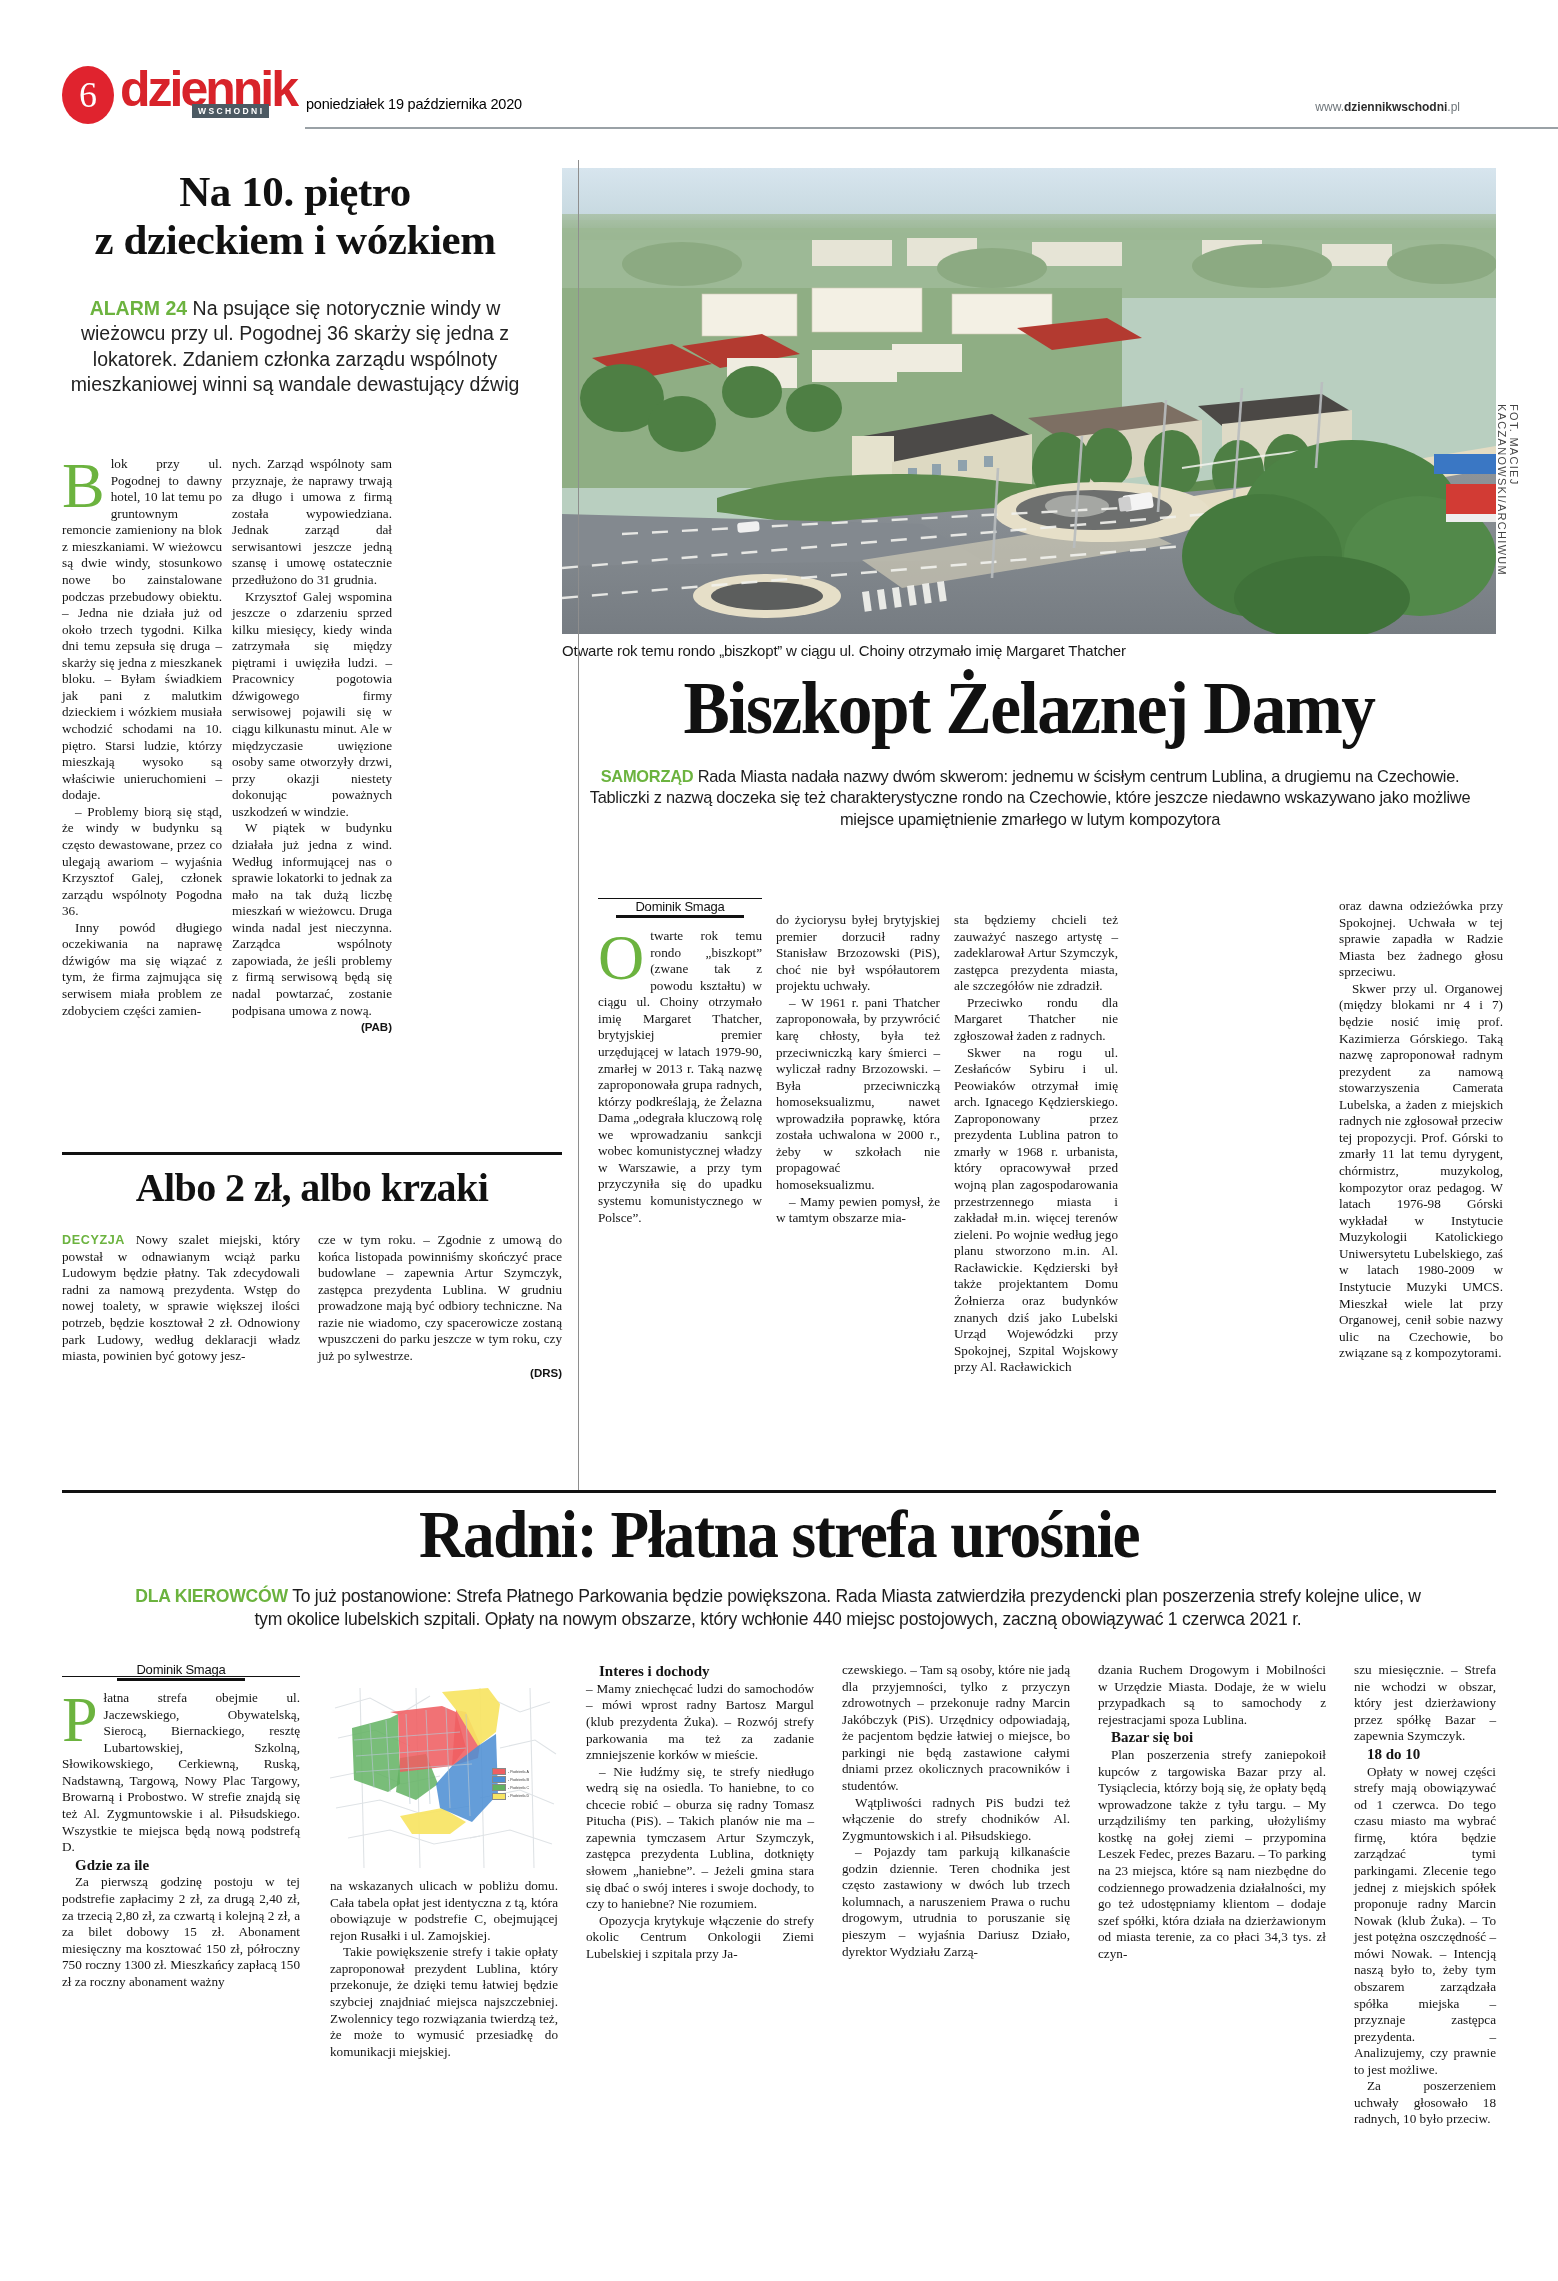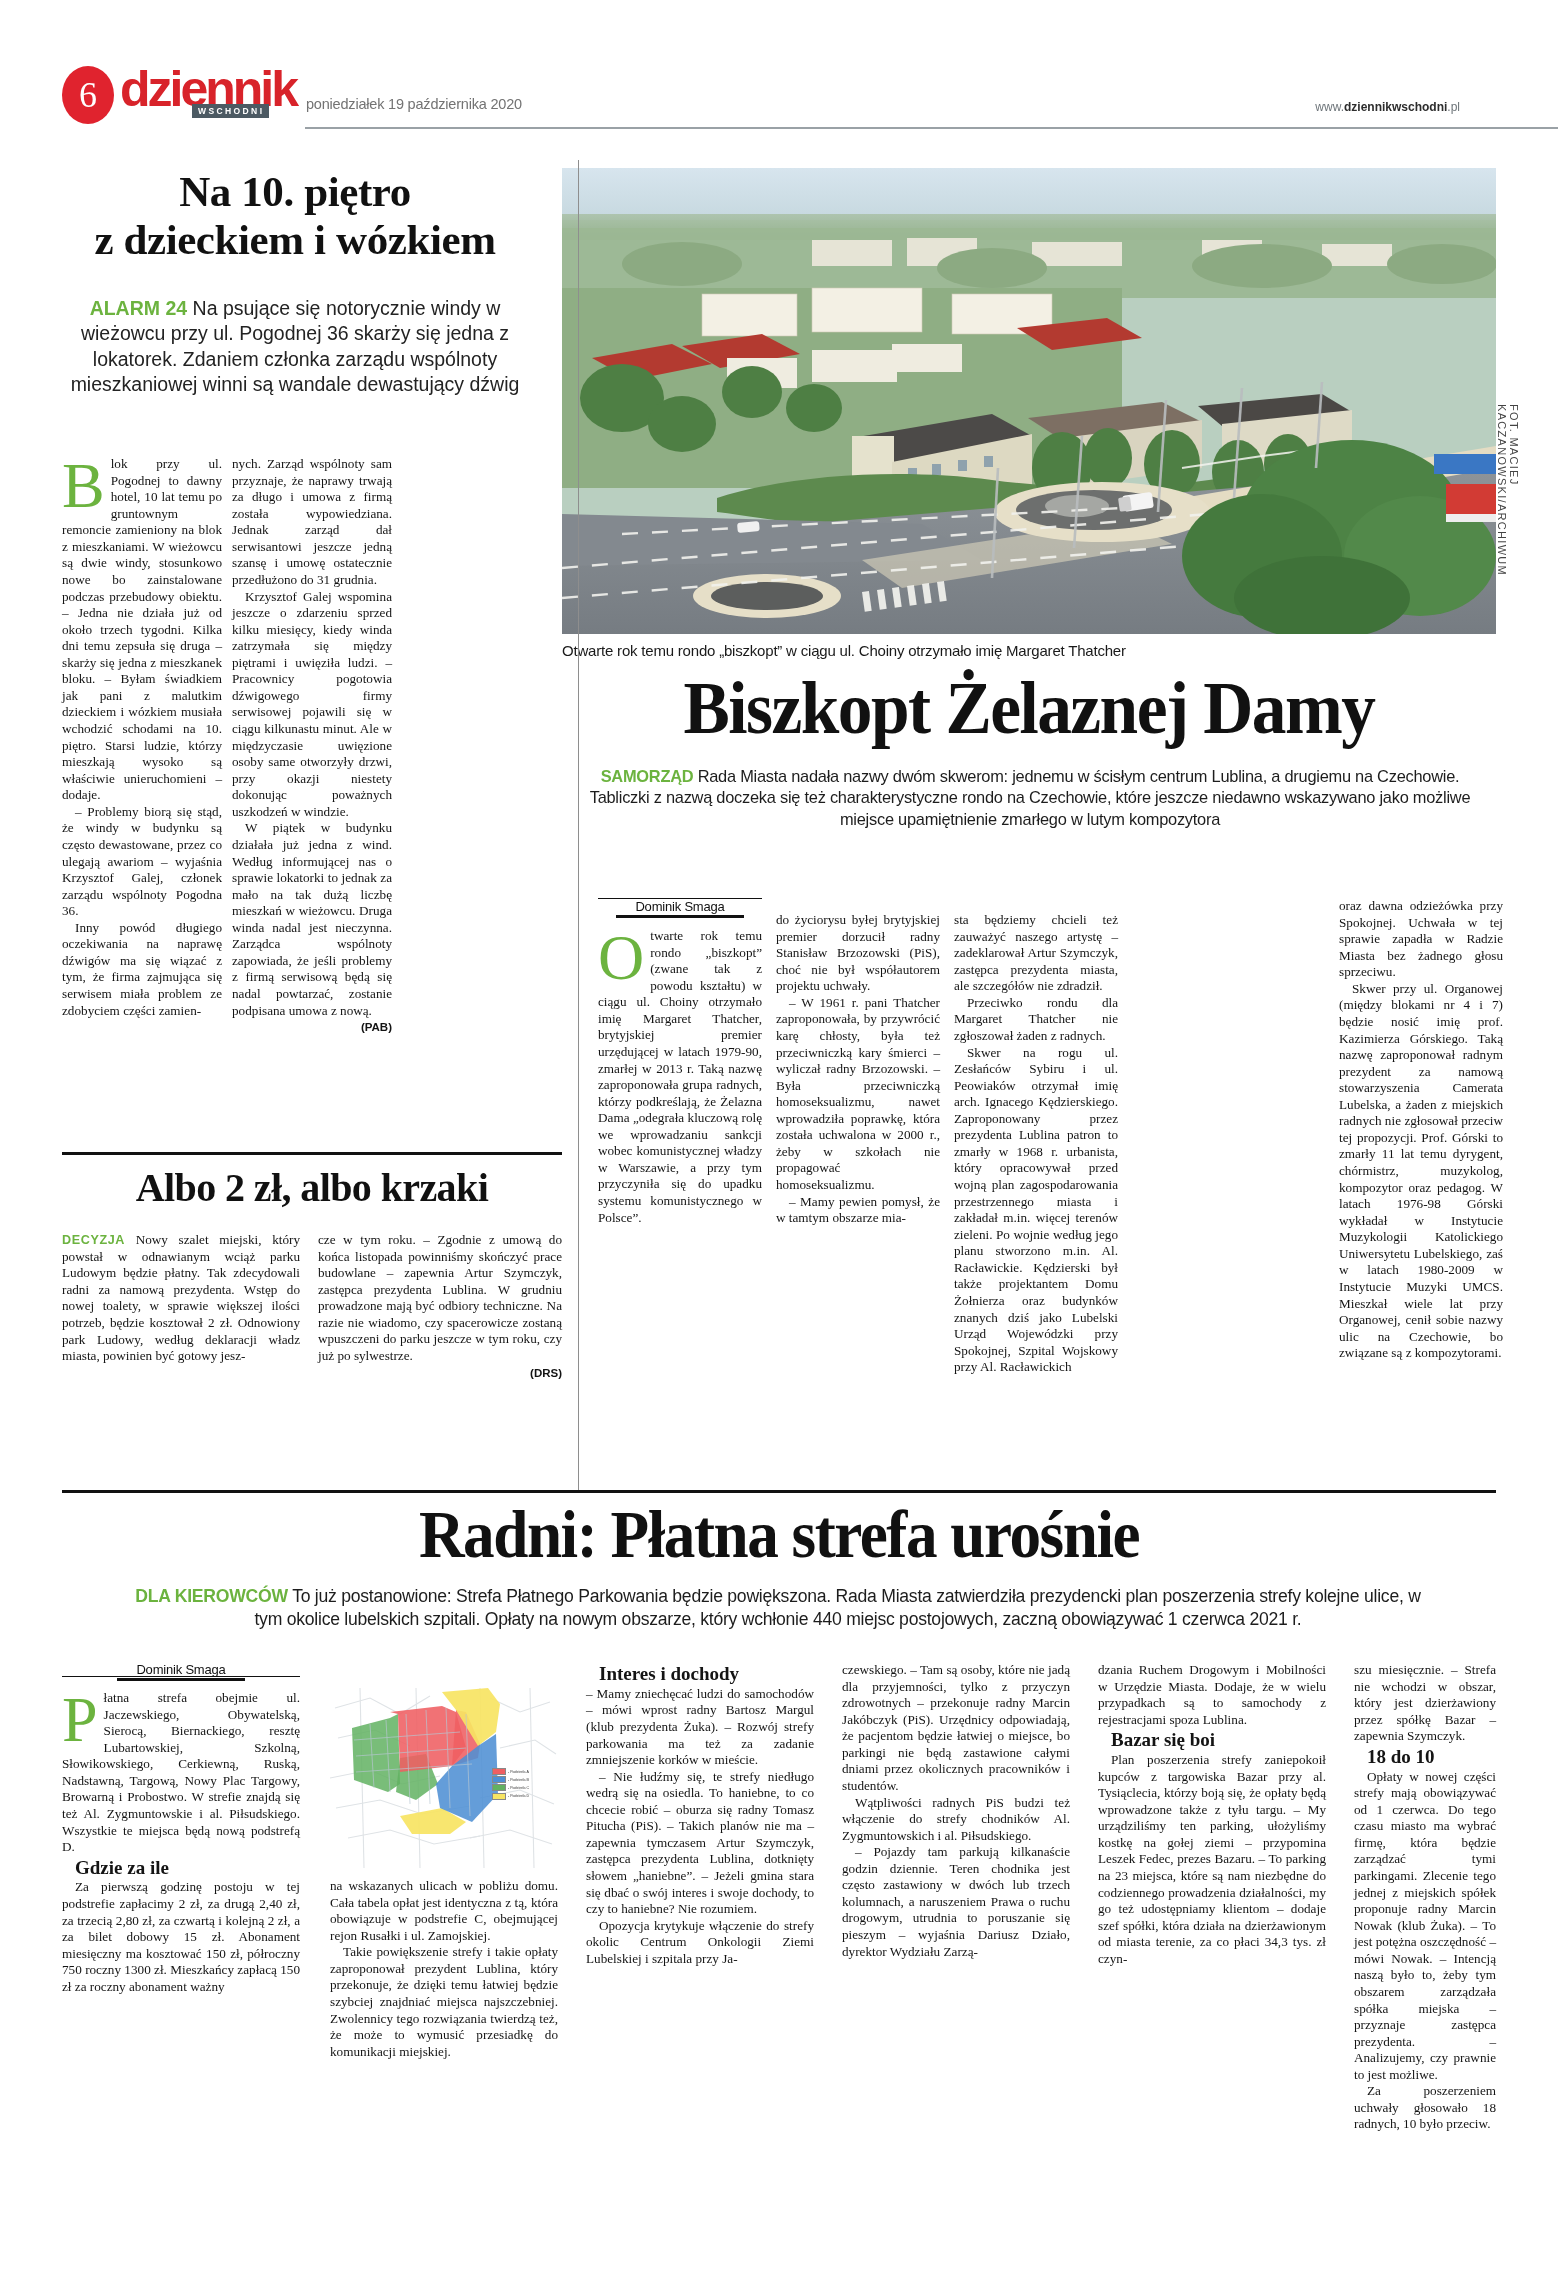--- a/index.html
+++ b/index.html
@@ -10,21 +10,21 @@
   .masthead{position:absolute;left:62px;top:64px;width:1434px;height:68px;}
   .folio-circle{position:absolute;left:0;top:2px;width:52px;height:58px;border-radius:50%;
     background:#e0232e;color:#fff;font-family:"Liberation Serif",serif;font-size:36px;
     display:flex;align-items:center;justify-content:center;line-height:1;}
   .logo{position:absolute;left:58px;top:0px;font-family:"Liberation Sans",sans-serif;
     font-weight:bold;font-size:50px;letter-spacing:-3px;color:#d8232a;line-height:1;}
   .logo-sub{position:absolute;left:130px;top:40px;background:#4c5a63;color:#fff;
     font-family:"Liberation Sans",sans-serif;font-size:8.5px;letter-spacing:2.4px;
     padding:2px 5px 2px 6px;font-weight:bold;}
   .issue-date{position:absolute;left:244px;top:32px;font-family:"Liberation Sans",sans-serif;
-    font-size:14.5px;color:#737373;letter-spacing:-0.2px;}
+    font-size:14.5px;color:#000000;letter-spacing:-0.2px;}
   .section-name{position:absolute;left:0;top:20px;width:1434px;text-align:center;
     font-family:"Liberation Sans",sans-serif;font-size:25px;color:#6d7479;font-weight:300;}
   .site-url{position:absolute;right:36px;top:36px;font-family:"Liberation Sans",sans-serif;
     font-size:12px;color:#6d7479;}
   .site-url b{color:#2d2d2d;}
   .rule-top{position:absolute;left:243px;top:63px;width:1253px;height:2px;background:#9aa1a6;}
 
   
   .head1{position:absolute;left:60px;top:168px;width:470px;text-align:center;
     font-family:"Liberation Serif",serif;font-weight:bold;font-size:43px;line-height:1.12;
@@ -40,21 +40,21 @@
   .col p.noind{text-indent:0;}
   .dropcap{float:left;font-size:64px;line-height:0.80;padding:4px 6px 0 0;color:#6cb33f;
     font-family:"Liberation Serif",serif;font-weight:normal;}
   .sig{font-weight:bold;font-size:11.5px;font-family:"Liberation Sans",sans-serif;}
 
   .byline{font-family:"Liberation Sans",sans-serif;font-size:13px;text-align:center;
     border-bottom:3px solid #111;padding-bottom:1px;margin-bottom:5px;width:128px;
     margin-left:auto;margin-right:auto;letter-spacing:-0.2px;}
   .bylinewrap{border-top:1px solid #111;}
 
-  .subhead{font-family:"Liberation Serif",serif;font-weight:bold;font-size:19px;
+  .subhead{font-family:"Liberation Serif",serif;font-weight:bold;font-size:15px;
     margin:9px 0 3px 0;text-indent:0;}
 
   
   .photo{position:absolute;left:562px;top:168px;width:934px;height:466px;overflow:hidden;}
   .photo svg{display:block;}
   .photo-credit{position:absolute;left:1500px;top:404px;width:20px;height:230px;
     font-family:"Liberation Sans",sans-serif;font-size:11px;color:#444;letter-spacing:1.3px;
     writing-mode:vertical-rl;text-orientation:mixed;}
   .photo-caption{position:absolute;left:562px;top:642px;width:934px;
     font-family:"Liberation Sans",sans-serif;font-size:15px;color:#1a1a1a;letter-spacing:-0.2px;}

